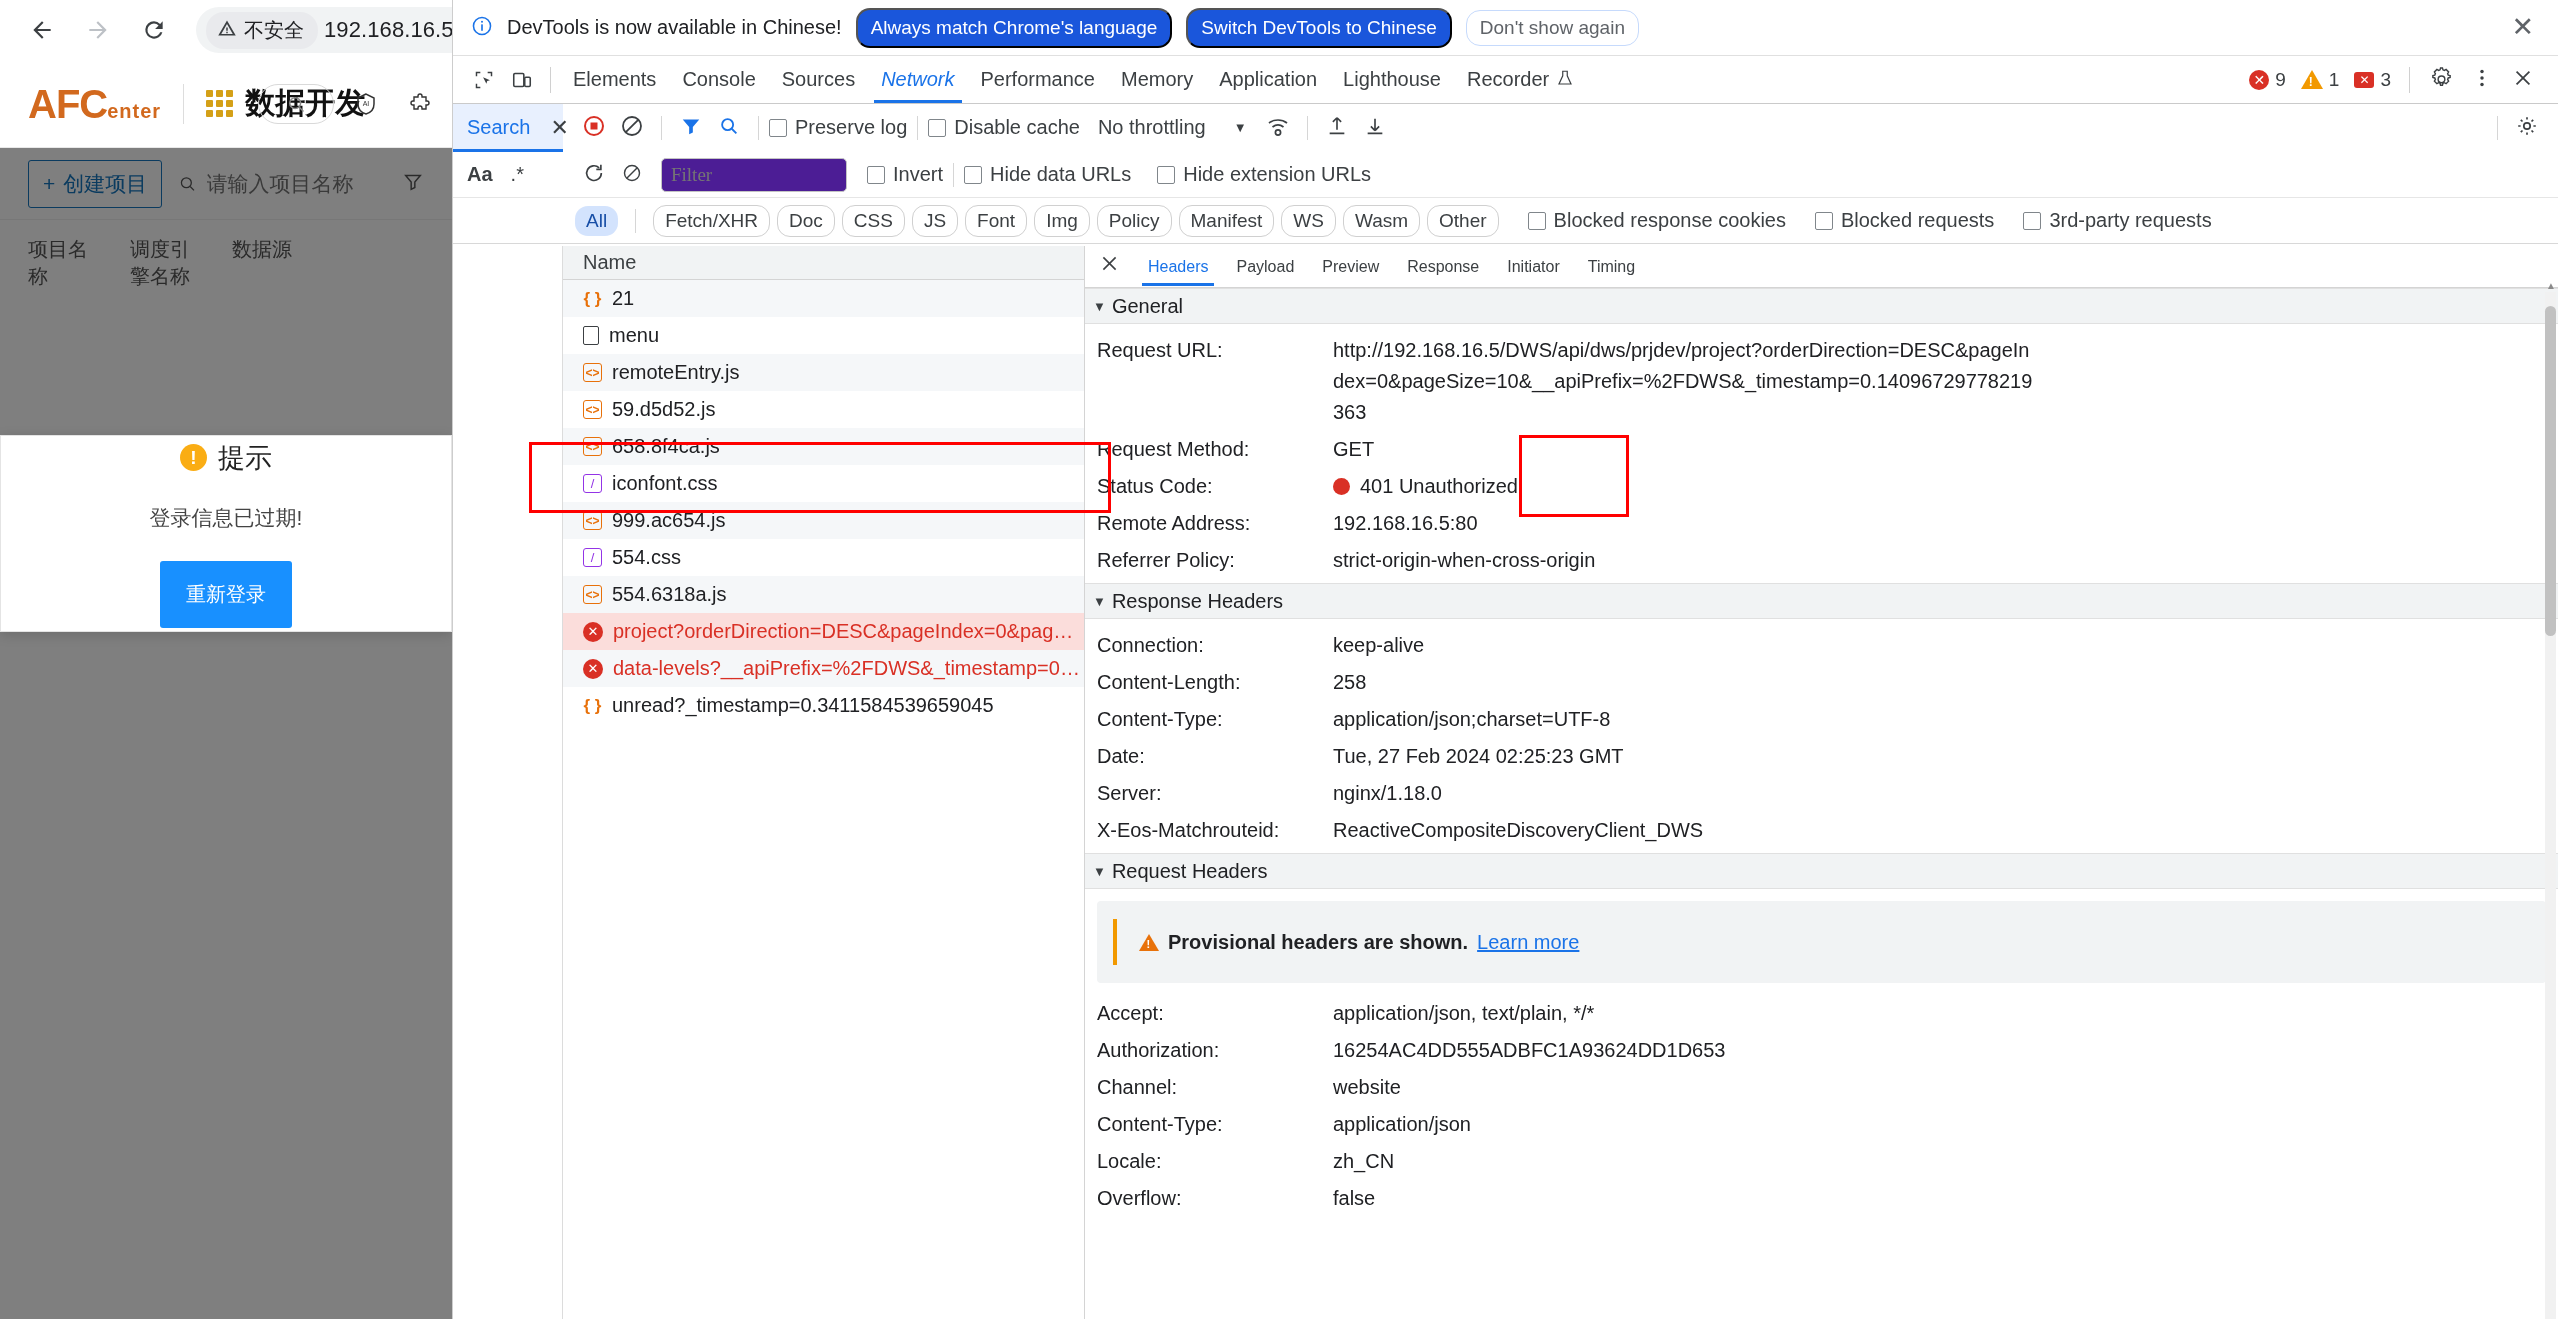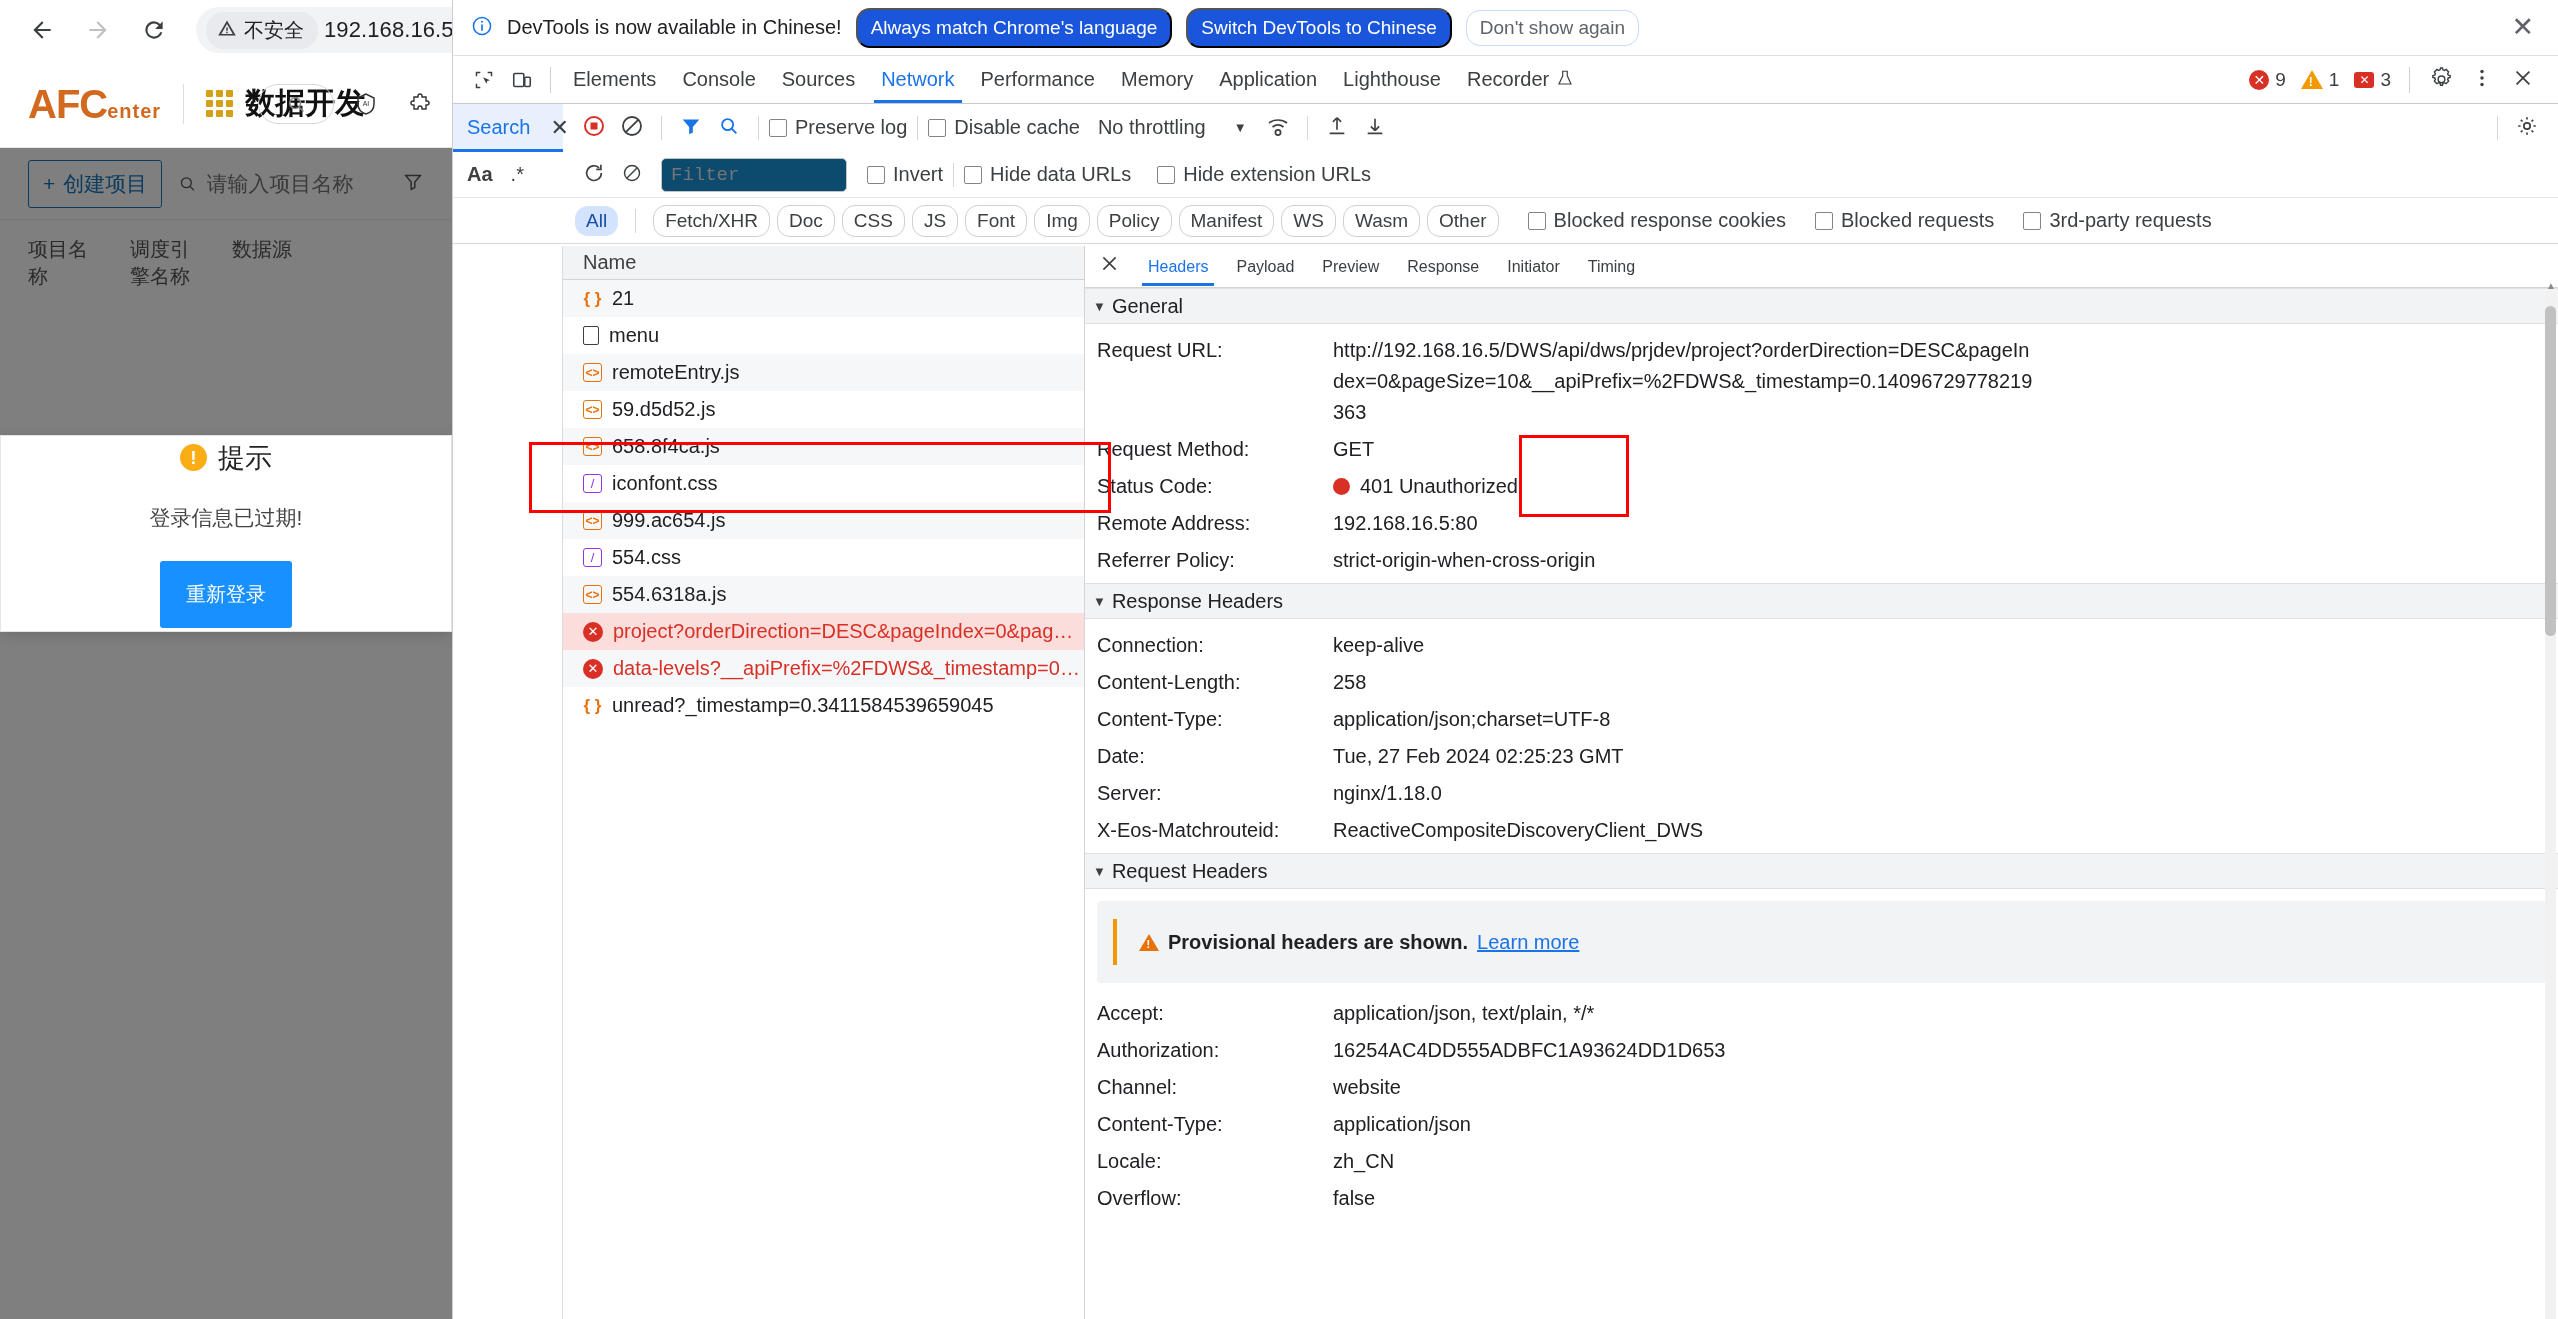--- a/index.html
+++ b/index.html
@@ -100,21 +100,21 @@
   .pill-out { background:#fff; color:#5f6368; font-size:19px; padding:6px 13px; border-radius:14px; border:1px solid #c6dafc; white-space:nowrap;}
   #notice-close { margin-left:auto; font-size:27px; color:#5f6368; line-height:1; padding-right:6px;}
 
   #dt-tabs {
     height:48px; display:flex; align-items:center; gap:0; padding:0 12px;
     border-bottom:1px solid #cacaca; background:#fff;
   }
   .dt-icon-btn { width:38px;height:38px;display:flex;align-items:center;justify-content:center;}
   .dt-sep { width:1px;height:26px;background:#d0d0d0;margin:0 9px;}
   .dt-tab { font-size:20px; color:#3c4043; padding:12px 13px; position:relative; white-space:nowrap;}
-  .dt-tab.active { color:#1a73e8; }
+  .dt-tab.active { color:#1a73e8;font-style:italic; }
   .dt-tab.active:after { content:""; position:absolute; left:6px; right:6px; bottom:0; height:3px; background:#1a73e8;}
   #dt-tabs-right { margin-left:auto; display:flex; align-items:center; gap:3px; padding-right:4px;}
   .count-chip { display:flex; align-items:center; gap:6px; font-size:19px; color:#3c4043; padding:0 6px;}
   .badge-err { width:20px;height:20px;border-radius:50%;background:#d93025;color:#fff;font-size:14px;display:flex;align-items:center;justify-content:center;font-weight:bold;}
   .badge-warn { width:0;height:0;border-left:11px solid transparent;border-right:11px solid transparent;border-bottom:19px solid #f29900;position:relative;}
   .badge-warn:after{content:"!";position:absolute;left:-3px;top:5px;font-size:12px;color:#fff;font-weight:bold;}
   .badge-issue { width:20px;height:16px;border-radius:3px;background:#d93025;color:#fff;font-size:12px;display:flex;align-items:center;justify-content:center;font-weight:bold;}
 
   
   #dt-row1 { height:48px; display:flex; align-items:center; border-bottom:1px solid #e6e6e6; }
@@ -133,21 +133,21 @@
   #dt-row1-right { margin-left:auto; display:flex; align-items:center;}
 
   
   #dt-row2 { height:46px; display:flex; align-items:center; border-bottom:1px solid #e6e6e6;}
   #search-opts { width:110px; height:46px; display:flex; align-items:center; gap:18px; padding:0 14px; border-right:0;}
   #search-opts .aa { font-size:20px; font-weight:bold; color:#3c4043;}
   #search-opts .rx { font-size:20px; color:#3c4043;}
   #filter-zone { flex:1; display:flex; align-items:center; gap:0; padding:0 12px;}
   #filter-input {
     width:186px; height:30px; border:1px solid #c4c4c4; border-radius:5px;
-    font-size:19px; color:#9aa0a6; padding:16px 9px; outline:none; font-family:Liberation Mono, monospace; background:#0c4a6e;
+    font-size:19px; color:#9aa0a6; padding:16px 9px; outline:none; font-family:Liberation Serif, serif; background:#4c1d95;
   }
   
   #dt-row3 { height:46px; display:flex; align-items:center; border-bottom:1px solid #d8d8d8;}
   #row3-left { width:110px; height:46px;}
   #types { flex:1; display:flex; align-items:center; gap:7px; padding:0 12px;}
   .type-chip { font-size:19px; color:#3c4043; padding:4px 11px; border-radius:13px; border:1px solid #d0d0d0; white-space:nowrap;}
   .type-chip.sel { background:#d3e3fd; color:#174ea6; border-color:transparent;}
 
   
   #dt-main { position:absolute; left:0; top:246px; right:0; bottom:0; display:flex; }

